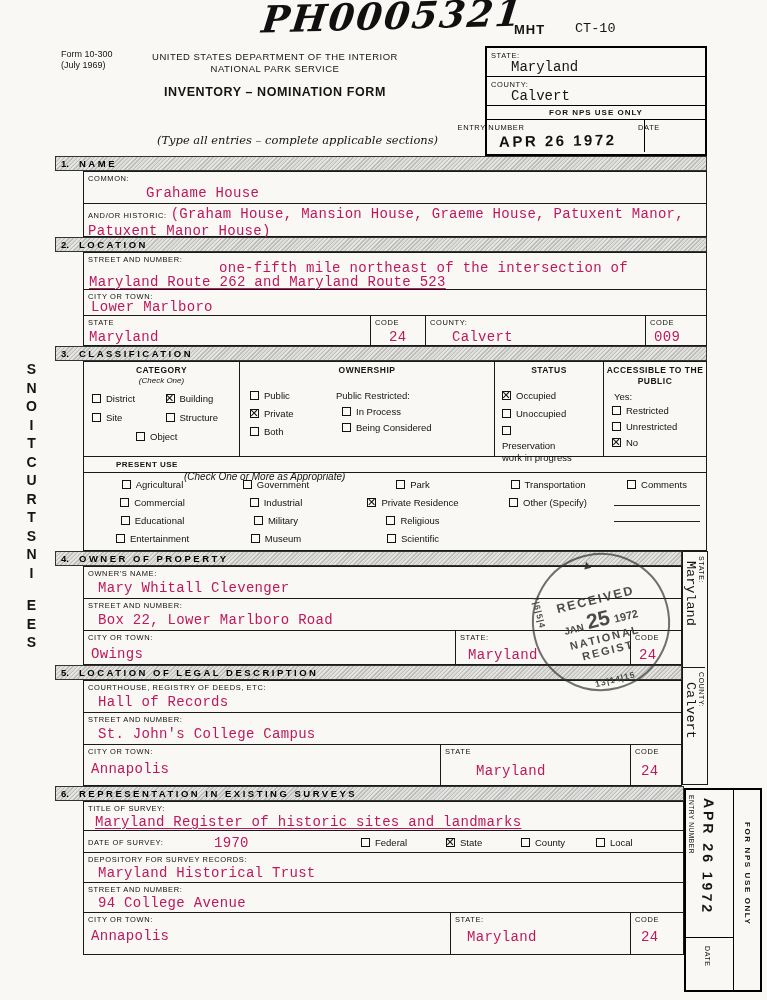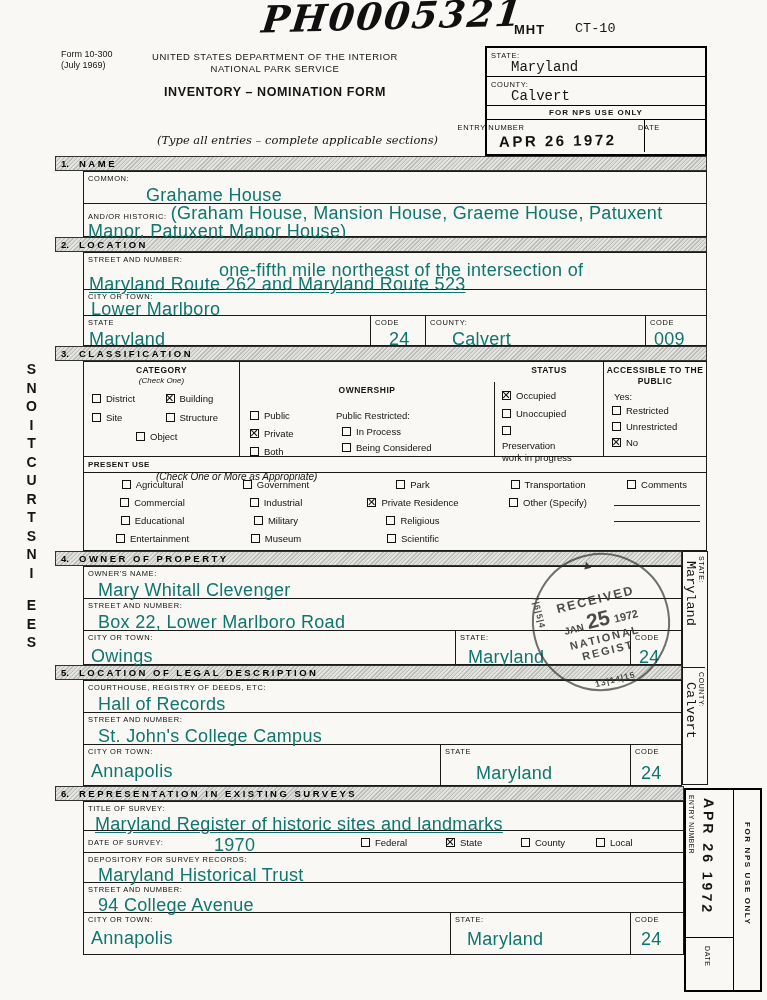--- a/index.html
+++ b/index.html
@@ -13,21 +13,21 @@
   .ct { position:absolute; left:575px; top:21px; font-family:"Liberation Mono", monospace; font-size:13.5px; }
 
   
   .form-no { position:absolute; left:61px; top:49px; font-size:9px; line-height:1.25; }
   .dept { position:absolute; left:120px; top:51px; width:310px; text-align:center; font-size:9.5px; letter-spacing:.5px; line-height:1.3; }
   .form-title { position:absolute; left:85px; top:84px; width:380px; text-align:center; font-weight:700; font-size:12.5px; letter-spacing:.6px; line-height:1.4; }
   .type-instr { position:absolute; left:140px; top:133px; width:315px; text-align:center; font-family:"DejaVu Serif", serif; font-style:italic; font-size:11.5px; }
 
   
   .flabel { font-size:7.5px; letter-spacing:.6px; color:#101010; }
-  .typed { font-family:Liberation Sans, sans-serif; font-size:18px; letter-spacing:.3px; color:#0f766e; }
+  .typed { font-family:Liberation Mono, monospace; font-size:14px; letter-spacing:.3px; color:#be185d; }
   .u { text-decoration:underline; text-underline-offset:2px; }
   .val { position:absolute; white-space:nowrap; }
 
   
   .nps-box { position:absolute; left:485px; top:46px; width:222px; height:110px; border:2px solid #000; }
   .nps-row { position:relative; border-bottom:1px solid #000; }
   .r1,.r2 { height:29px; }
   .r3 { height:14px; display:flex; align-items:center; justify-content:center; font-weight:700; font-size:8px; letter-spacing:1px; }
   .r4 { height:32px; border-bottom:none; display:flex; }
   .nps-row .flabel { position:absolute; left:4px; top:3px; }
@@ -90,39 +90,39 @@
   .ckitem.top { align-items:flex-start;flex-direction:column; }
   .ck { width:9px; height:9px; border:1.2px solid #111; background:#fbfaf7; position:relative; flex:none; }
   .ck.checked::after { content:"✕"; position:absolute; left:-1.5px; top:-3.5px; font-family:"DejaVu Sans", sans-serif; font-weight:700; font-size:11px; color:#111; }
   .cklbl { font-size:9.5px; color:#111; white-space:nowrap; }
   .wrap .cklbl { white-space:normal; width:76px; line-height:1.25; }
 
   
   .class-cols { display:flex; height:95px; border-bottom:1px solid #1a1a1a; }
   .ccol { border-right:1px solid #1a1a1a; padding-top:3px; }
   .ccol:last-child { border-right:none; flex:1; }
-  .c-cat { width:156px; } .c-own { width:255px;margin-top:20px; } .c-stat { width:109px; }
+  .c-cat { width:156px; } .c-own { width:255px; } .c-stat { width:109px; }
   .chead { text-align:center; font-weight:700; font-size:8.5px; letter-spacing:.5px; line-height:1.3; }
   .csub { text-align:center; font-style:italic; font-size:8px; }
   .cat-grid { display:flex; padding:8px 0 0 8px; }
   .cat-grid .subcol { display:flex; flex-direction:column; gap:8px; width:74px; }
   .cat-object { padding:8px 0 0 52px; }
   .own-body { display:flex; padding:14px 0 0 10px; }
   .own-a { width:86px; display:flex; flex-direction:column; gap:7px; }
   .own-b { display:flex; flex-direction:column; gap:5px; }
   .own-b .bhead { font-size:9.5px; }
   .own-b .ckitem { padding-left:6px; }
   .stat-body { padding:14px 0 0 7px; display:flex; flex-direction:column; gap:7px; }
   .acc-body { padding:2px 0 0 6px; }
   .acc-yes { font-size:9.5px; margin:2px 0 3px 4px; }
   .acc-items { display:flex; flex-direction:column; gap:5px; padding-left:2px; }
 
   
   .pu-band { height:16px; border-bottom:1px solid #1a1a1a; display:flex; align-items:center; gap:6px; padding-left:4px; }
-  .pu-band .h { font-weight:700; font-size:8px; letter-spacing:.5px; }
+  .pu-band .h { font-weight:700; font-size:8px; letter-spacing:.5px;margin-left:28px; }
   .pu-band .sub { font-style:italic; font-size:10px;margin-top:23px; }
   .pu-grid { display:flex; padding-top:6px; }
   .pu-col { display:flex; flex-direction:column; gap:7px;align-items:center; }
   .pu1 { width:130px; padding-left:7px; } .pu2 { width:124px; } .pu3 { width:150px; } .pu4 { width:120px; } .pu5 { flex:1; }
   .blank-line { width:86px; border-bottom:1px solid #222; height:9px; }
 
   
   .s6-date { position:relative; }
   .s6-date .flabel { position:absolute; left:4px; top:7px; }
   .v-1970 { left:130px; top:4px; }

